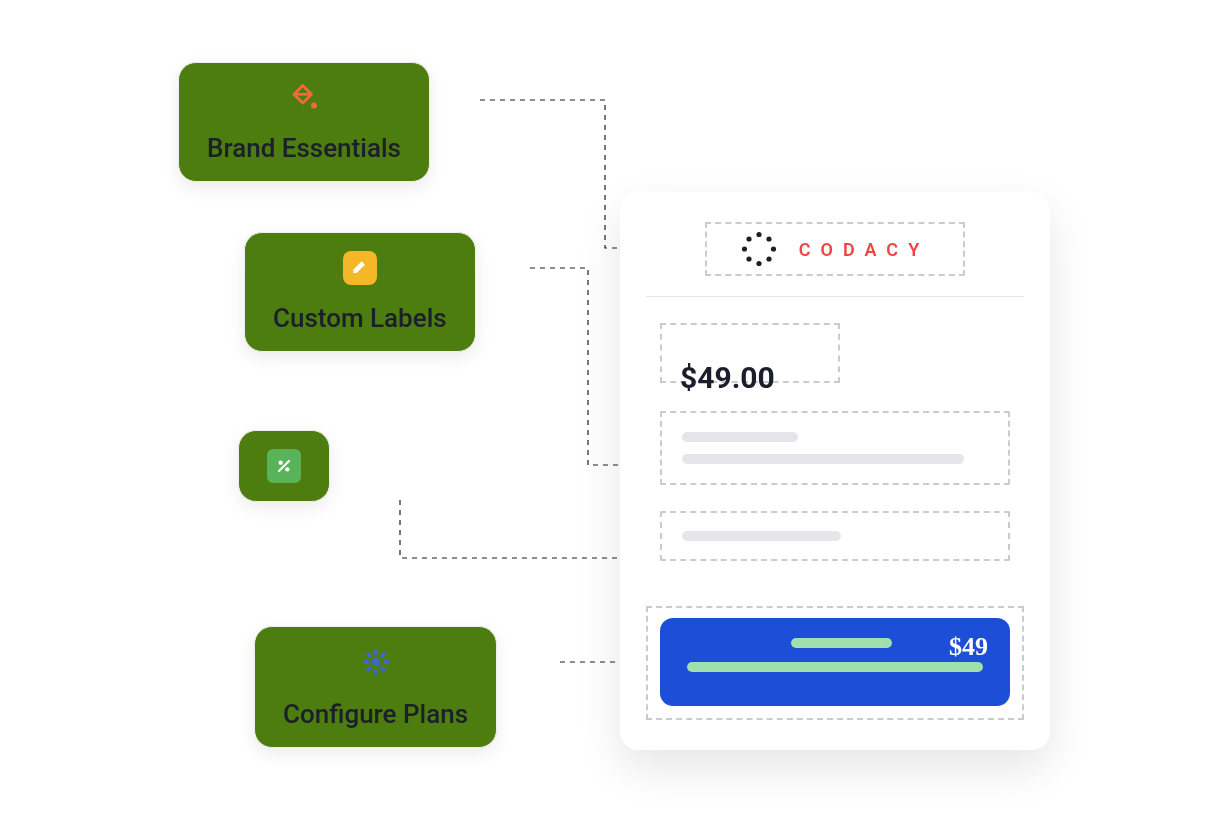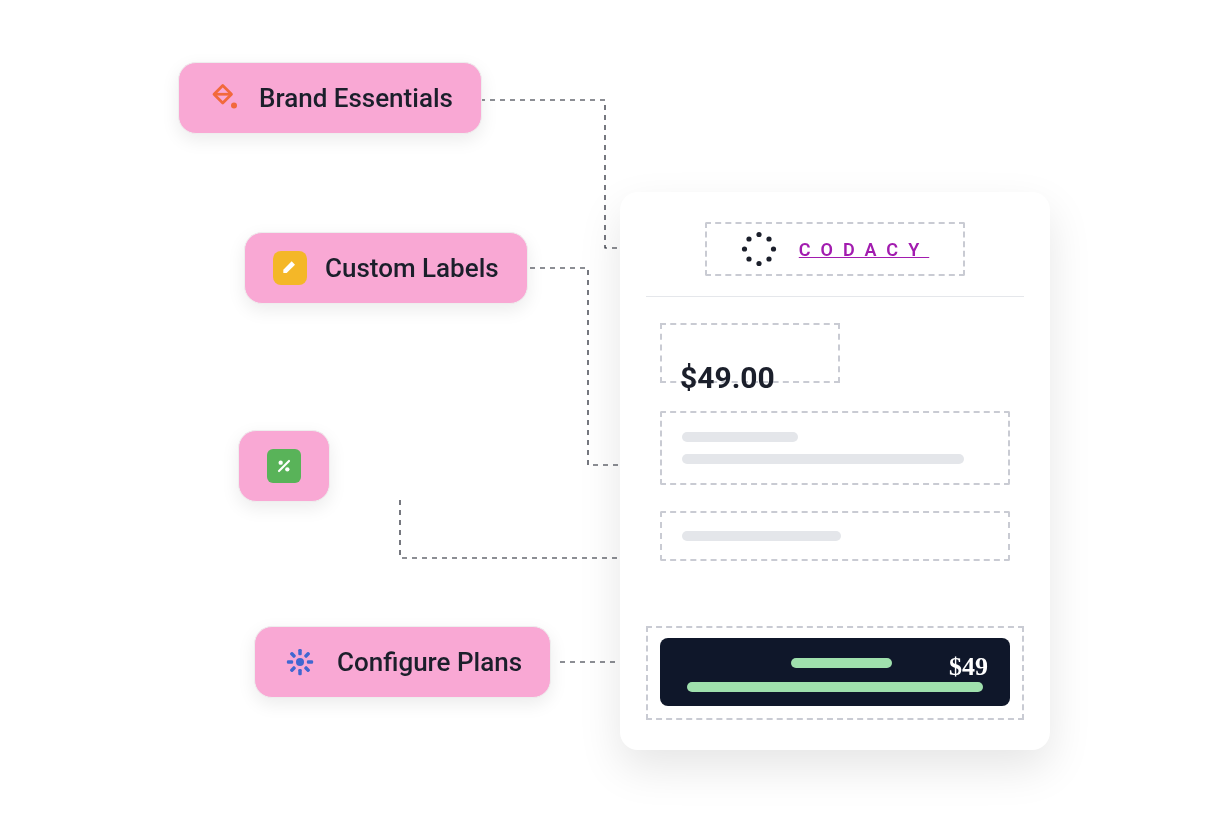--- a/index.html
+++ b/index.html
@@ -18,28 +18,29 @@
     width: 1208px; height: 840px;
   }
 
   
   .pill {
     position: absolute;
     display: flex;
     align-items: center;
     gap: 18px;
     padding: 18px 28px;
-    background: #f9a8d4;
+    background: #4d7c0f;
     border: 1px solid #eeeeee;
     border-radius: 18px;
     box-shadow: 0 6px 18px rgba(0,0,0,0.08);
     font-size: 26px;
     font-weight: 500;
     color: #1b1f2b;
     white-space: nowrap;
+    flex-direction: column;
   }
   .pill .icon-wrap {
     width: 34px; height: 34px;
     display: flex; align-items: center; justify-content: center;
     border-radius: 6px;
   }
   .pill svg { display: block; }
 
   
   .preview-card {
@@ -63,22 +64,21 @@
     border-radius: 2px;
     display: flex;
     align-items: center;
     justify-content: center;
     gap: 22px;
   }
   .brand-text {
     letter-spacing: 10px;
     font-size: 18px;
     font-weight: 600;
-    color: #a21caf;
-    text-decoration: underline;
+    color: #ef4444;
   }
   .brand-mark {
     width: 36px; height: 36px;
     position: relative;
   }
 
   .divider {
     width: 100%;
     height: 1px;
     background: #e5e7eb;
@@ -121,23 +121,23 @@
 
   
   .plan-outer {
     position: absolute;
     left: 26px; right: 26px;
     bottom: 30px;
     border: 2px dashed #c9cbd3;
     padding: 10px 12px 12px 12px;
   }
   .plan-inner {
-    background: #0f172a;
-    border-radius: 8px;
-    height: 68px;
+    background: #1d4ed8;
+    border-radius: 13px;
+    height: 88px;
     position: relative;
     padding: 14px 18px 10px 18px;
   }
   .plan-bar {
     height: 10px;
     border-radius: 5px;
     background: #9fe0ad;
   }
   .plan-price {
     position: absolute;

